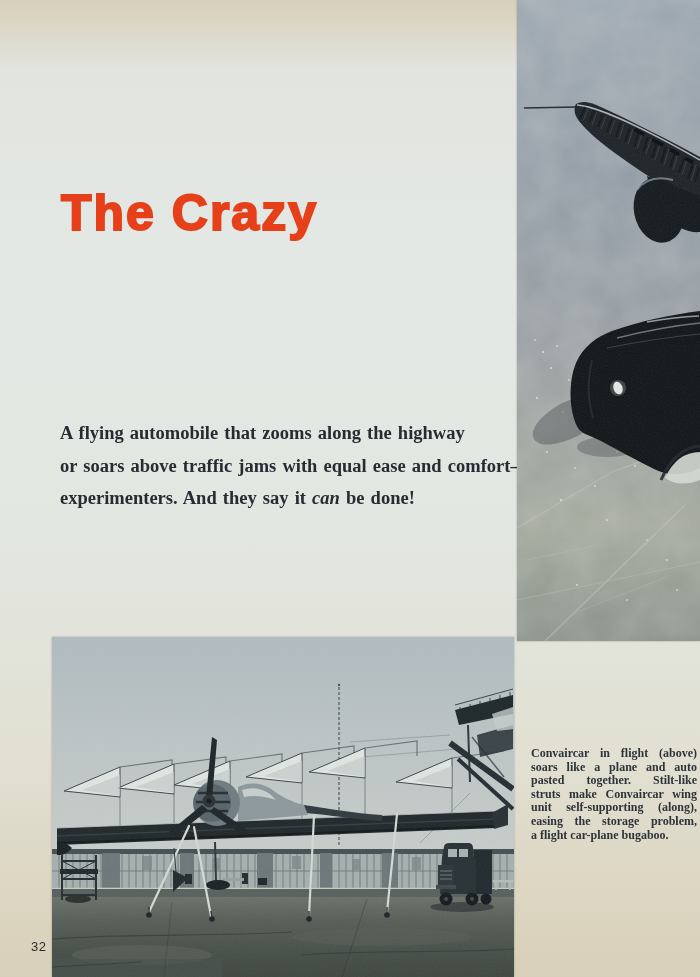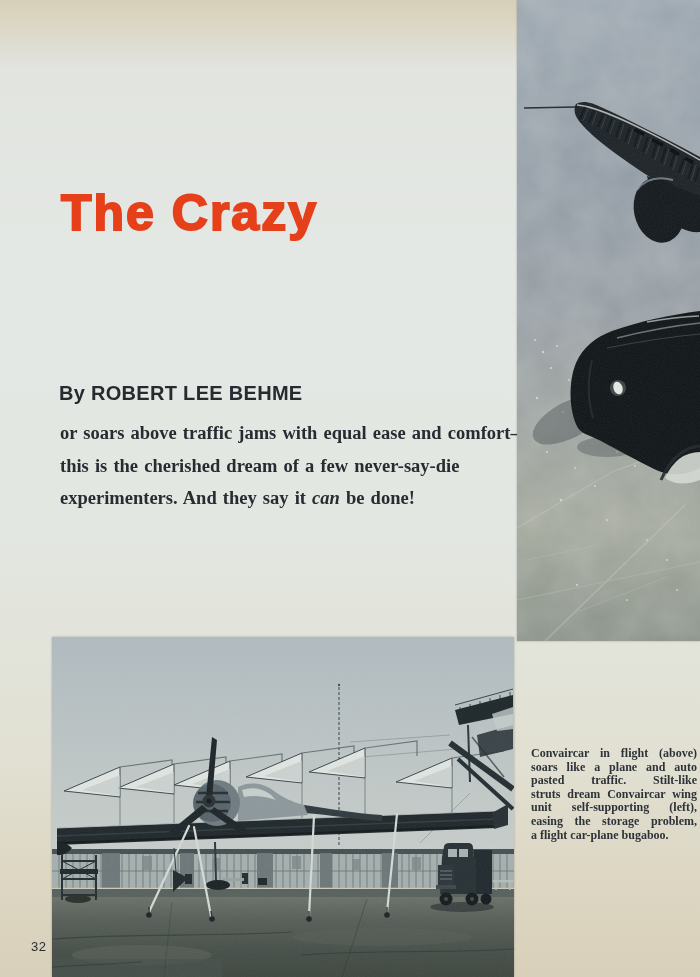--- a/index.html
+++ b/index.html
@@ -45,25 +45,24 @@
 </style>
 </head>
 <body>
 
 <div class="page">
 
   <div class="headline" style="color: rgb(230, 64, 27); -webkit-text-stroke-color: rgb(230, 64, 27);">
     <div>The Crazy</div>
   </div>
 
-  <div class="byline">By ROBERT LEE BEHME</div>
 
   <div class="intro">
+    <div class="intro-line">A flying automobile that zooms along the highway</div>
     <div class="intro-line">or soars above traffic jams with equal ease and comfort—</div>
-    <div class="intro-line">this is the cherished dream of a few never-say-die</div>
     <div class="intro-line"><span>experimenters. And they say it </span><em>can</em><span> be done!</span></div>
   </div>
 
   <figure class="photo aerial">
     <svg width="183" height="641" viewBox="0 0 183 641" xmlns="http://www.w3.org/2000/svg">
       <defs>
         <linearGradient id="gA" x1="0" y1="0" x2="0" y2="1">
           <stop offset="0" stop-color="#9aa5af"></stop>
             <stop offset=".3" stop-color="#8f99a3"></stop>
           <stop offset=".5" stop-color="#949ba1"></stop>
@@ -463,22 +462,22 @@
         <line x1="122" y1="211" x2="125" y2="247" stroke="#2b3437" stroke-width="1"></line>
         <path d="M121 233 L136 241 L121 255 Z" fill="#20282c"></path>
       </g>
       <rect x="0" y="0" width="462" height="340" filter="url(#fGrainB)" opacity=".5"></rect>
     </svg>
   </figure>
 
   <div class="caption">
     <div class="cap-line">Convaircar in flight (above)</div>
     <div class="cap-line">soars like a plane and auto</div>
-    <div class="cap-line">pasted traffic. Stilt-like</div>
-    <div class="cap-line">struts dream Convaircar wing</div>
-    <div class="cap-line">unit self-supporting (left),</div>
+    <div class="cap-line">pasted together. Stilt-like</div>
+    <div class="cap-line">struts make Convaircar wing</div>
+    <div class="cap-line">unit self-supporting (along),</div>
     <div class="cap-line">easing the storage problem,</div>
     <div class="cap-line">a flight car-plane bugaboo.</div>
   </div>
 
   <div class="page-number">32</div>
 
 </div>
 
 </body></html>

